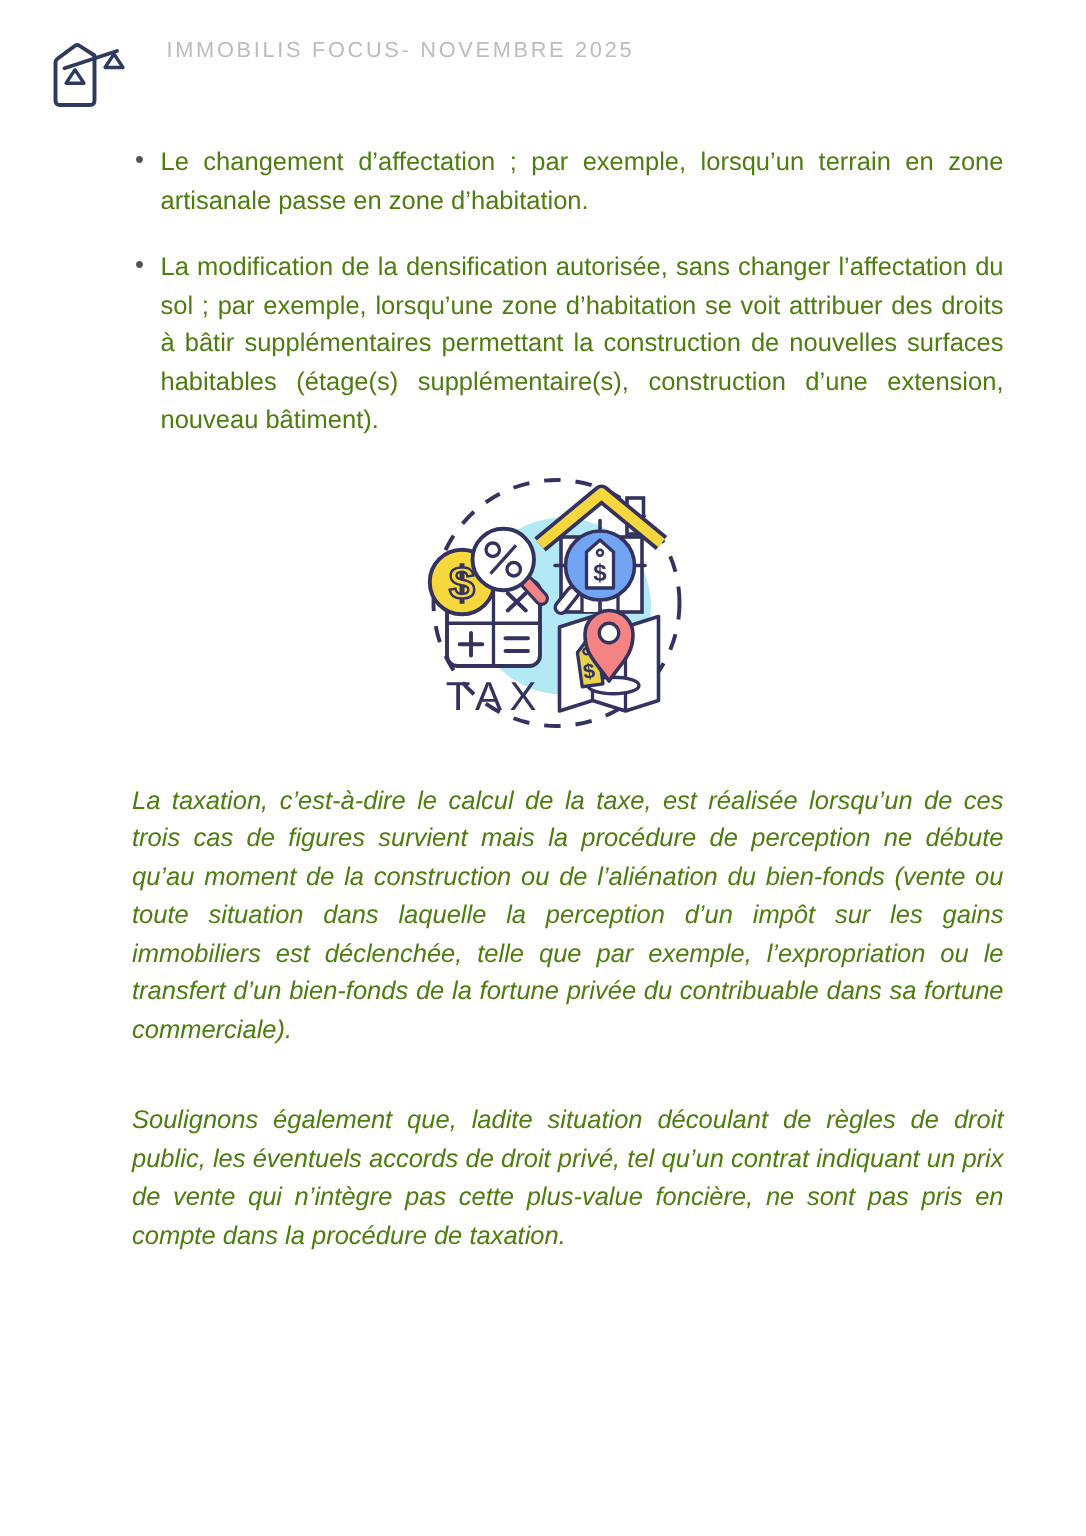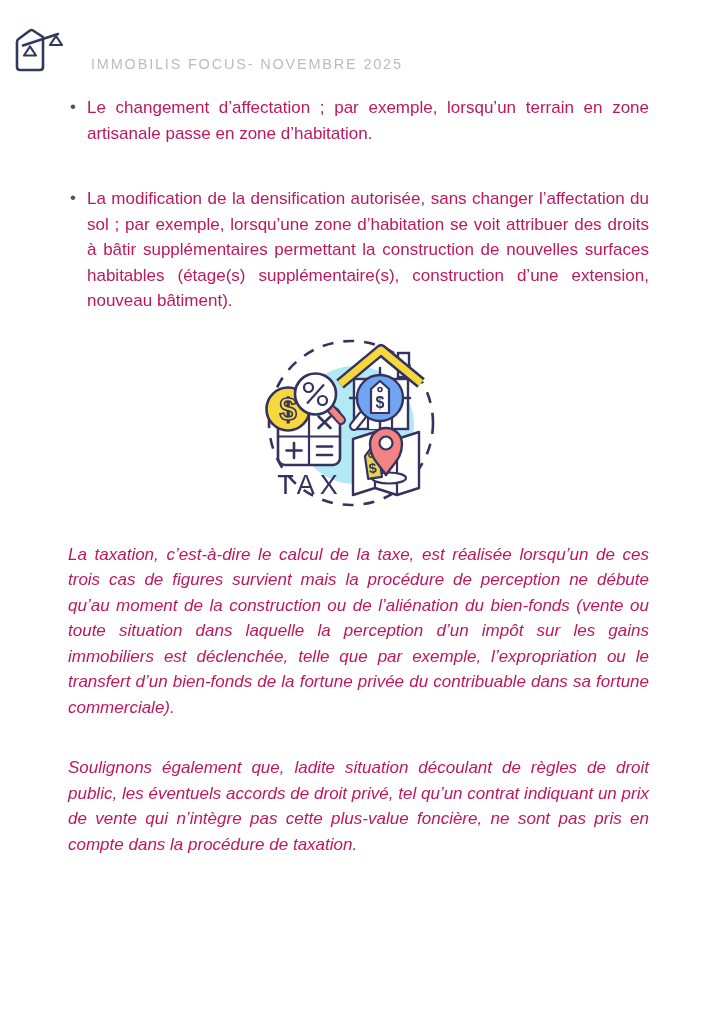--- a/index.html
+++ b/index.html
@@ -4,38 +4,38 @@
 <style>
   html,body { margin:0; padding:0; }
   body {
     width:724px; height:1024px; background:#ffffff;
     font-family:"Liberation Sans", sans-serif;
     -webkit-font-smoothing:antialiased;
   }
   .page { position:relative; width:724px; height:1024px; background:#ffffff; overflow:hidden; }
 
   
-  .header { position:absolute; top:26px; left:12px; display:flex; align-items:flex-end; gap:27px; }
+  .header { position:absolute; top:26px; left:32px; display:flex; align-items:flex-start; gap:27px; }
   .logo svg { display:block; }
   .header-title {
     color:#bcbcbf; font-size:14.5px; letter-spacing:1.8px; font-weight:400;
     white-space:nowrap;
   }
 
   
   .main {
-    position:absolute; top:95px; left:68px; width:581px;
-    color:#be185d; font-size:17px; line-height:25.5px;
+    position:absolute; top:95px; left:88px; width:581px;
+    color:#4d7c0f; font-size:17px; line-height:25.5px;
   }
   ul.bullets { list-style:none; margin:0; padding:0 0 0 19px; }
   ul.bullets li { position:relative; text-align:justify; }
   ul.bullets li::before {
     content:"\2022"; position:absolute; left:-17px; top:-1px; color:#515156; font-size:17px;
   }
-  ul.bullets li + li { margin-top:40px; }
+  ul.bullets li + li { margin-top:19px; }
 
   .figure-wrap { margin-top:23px; display:flex; justify-content:center; transform:translateX(-11px); }
   .figure-wrap svg { display:block; }
 
   .body-paragraph { margin:35px 0 0 0; text-align:justify;font-style:italic; }
   .body-paragraph.second { }
 </style>
 </head>
 <body>
 

